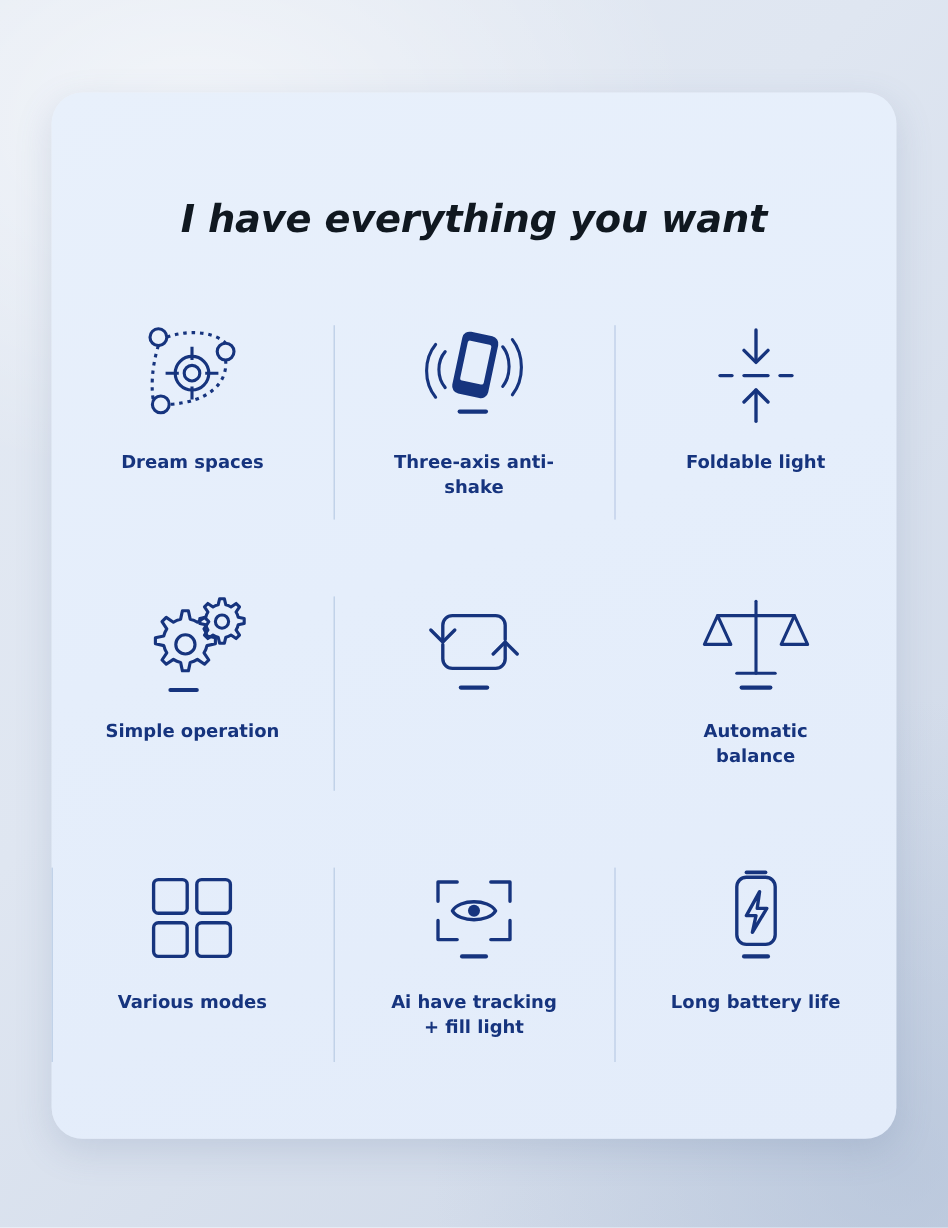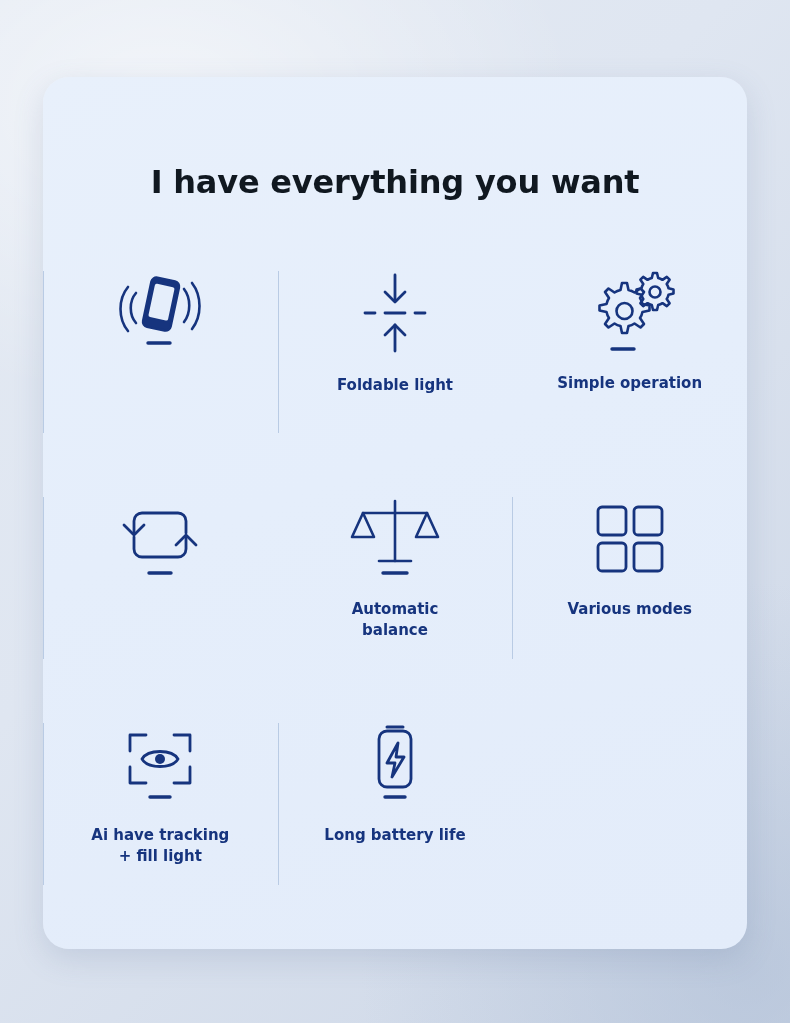--- a/index.html
+++ b/index.html
@@ -35,20 +35,21 @@
   }
   .title {
     text-align: center;
     font-size: 32px;
     font-weight: bold;
     color: #101820;
     letter-spacing: -0.2px;
     margin: 0;
     padding-top: 86px;
     font-family: "DejaVu Sans", sans-serif;
+    font-style: italic;
   }
   .grid {
     position: absolute;
     left: 0;
     top: 168px;
     width: 100%;
     display: grid;
     grid-template-columns: repeat(3, 1fr);
     grid-template-rows: repeat(3, 226px);
   }
@@ -96,35 +97,55 @@
 <body>
 
 <div class="backdrop"></div>
 
 <div class="card">
 
   <h1 class="title">I have everything you want</h1>
 
   <div class="grid">
 
+    <div class="cell row1">
+      <div class="icon-wrap">
+        <svg width="96" height="92" viewBox="0 0 96 92" fill="none" stroke="#16347e" stroke-width="2.6">
+          <circle cx="48" cy="44" r="14"></circle>
+          <circle cx="48" cy="44" r="6.5"></circle>
+          <line x1="48" y1="22" x2="48" y2="33"></line>
+          <line x1="48" y1="55" x2="48" y2="66"></line>
+          <line x1="26" y1="44" x2="37" y2="44"></line>
+          <line x1="59" y1="44" x2="70" y2="44"></line>
+          <circle cx="20" cy="14" r="7"></circle>
+          <circle cx="76" cy="26" r="7"></circle>
+          <circle cx="22" cy="70" r="7"></circle>
+          <path d="M27 14 C50 6 70 12 76 19" stroke-dasharray="3 4"></path>
+          <path d="M76 33 C78 52 62 68 29 70" stroke-dasharray="3 4"></path>
+          <path d="M20 21 C14 40 14 58 16 68" stroke-dasharray="3 4"></path>
+        </svg>
+      </div>
+      <div class="label">Dream spaces</div>
+    </div>
 
     <div class="cell row1 divleft">
       <div class="icon-wrap">
         <svg width="96" height="96" viewBox="0 0 96 96" fill="none" stroke="#16347e" stroke-width="2.6" stroke-linecap="round">
           <g transform="rotate(12 48 44)">
             <rect x="34" y="14" width="28" height="50" rx="5" fill="#16347e" stroke="#16347e"></rect>
             <rect x="38" y="20" width="20" height="34" rx="2" fill="#e5eefb" stroke="none"></rect>
           </g>
           <path d="M24 28 C17 36 17 50 24 58"></path>
           <path d="M16 22 C6 34 6 54 16 66"></path>
           <path d="M72 24 C79 33 79 48 72 57"></path>
           <path d="M80 18 C90 31 90 51 80 64"></path>
           <line x1="36" y1="78" x2="58" y2="78" stroke-width="3.4"></line>
         </svg>
       </div>
+      <div class="label">Three-axis anti-shake</div>
     </div>
 
     <div class="cell row1 divleft">
       <div class="icon-wrap">
         <svg width="96" height="96" viewBox="0 0 96 96" fill="none" stroke="#16347e" stroke-width="2.8" stroke-linecap="round" stroke-linejoin="round">
           <line x1="48" y1="10" x2="48" y2="36"></line>
           <polyline points="38,27 48,37 58,27"></polyline>
           <line x1="18" y1="48" x2="28" y2="48"></line>
           <line x1="38" y1="48" x2="58" y2="48"></line>
           <line x1="68" y1="48" x2="78" y2="48"></line>

